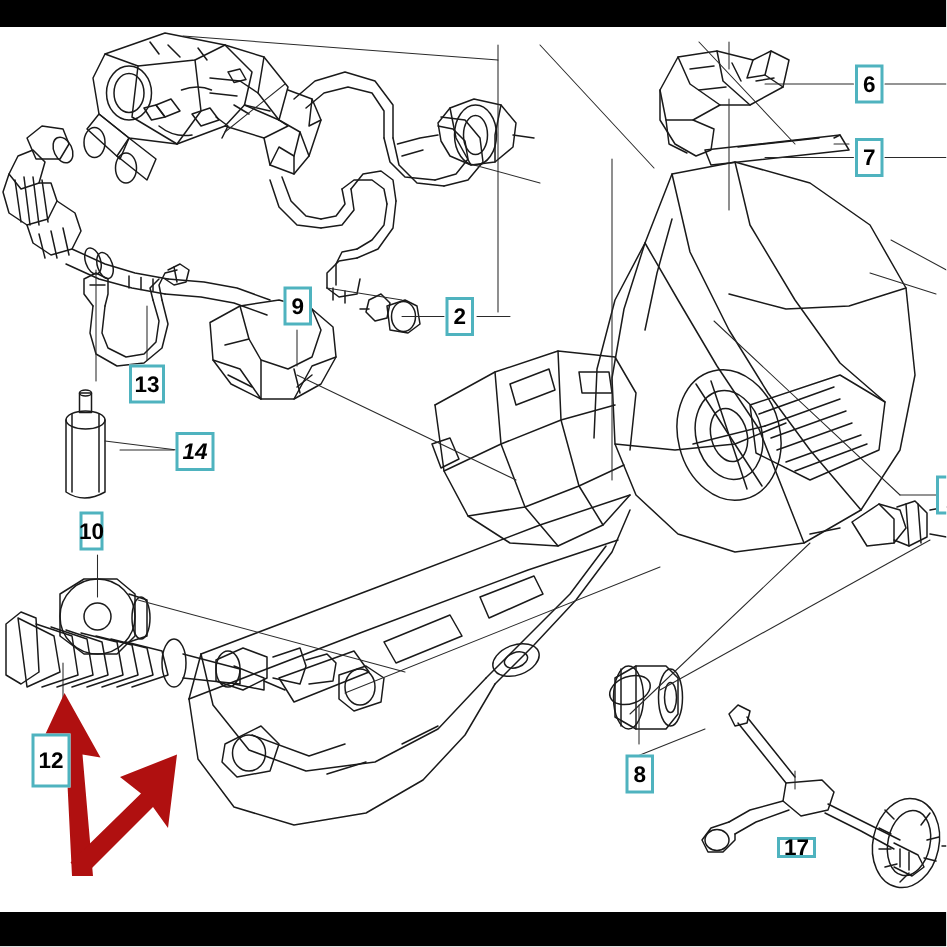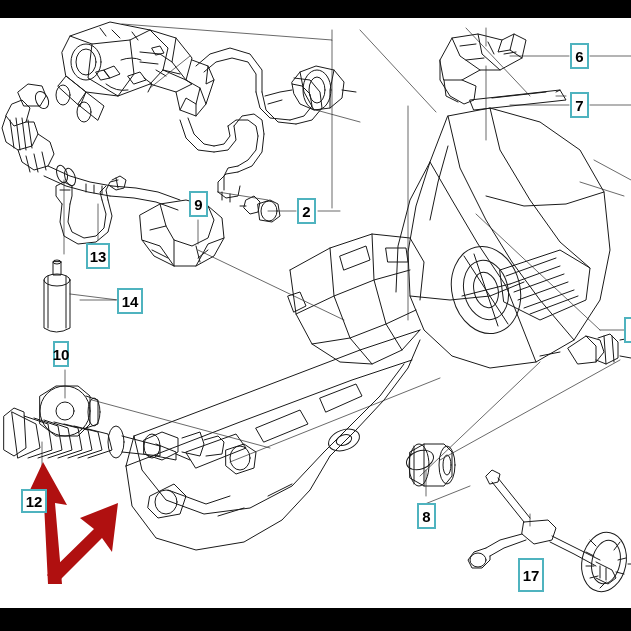--- a/index.html
+++ b/index.html
@@ -414,45 +414,45 @@
     </div>
 
     <div class="callout" style="left:297px; top:198px; width:19px; height:26px;">
       <span>2</span>
     </div>
 
     <div class="callout" style="left:86px; top:243px; width:24px; height:26px;">
       <span>13</span>
     </div>
 
-    <div class="callout" style="left:117px; top:288px; width:26px; height:26px;">
+    <div class="callout" style="left:117px; top:288px; width:26px; height:26px;font-style:italic;">
       <span>14</span>
     </div>
 
     <div class="callout" style="left:570px; top:43px; width:19px; height:26px;">
       <span>6</span>
     </div>
 
     <div class="callout" style="left:570px; top:92px; width:19px; height:26px;">
       <span>7</span>
     </div>
 
     <div class="callout" style="left:53px; top:341px; width:16px; height:26px;">
       <span>10</span>
     </div>
 
-    <div class="callout" style="left:21px; top:489px; width:26px; height:24px;">
+    <div class="callout" style="left:21px; top:489px; width:26px; height:36px;">
       <span>12</span>
     </div>
 
     <div class="callout" style="left:417px; top:503px; width:19px; height:26px;">
       <span>8</span>
     </div>
 
-    <div class="callout" style="left:518px; top:558px; width:26px; height:34px;">
+    <div class="callout" style="left:518px; top:558px; width:26px; height:14px;">
       <span>17</span>
     </div>
 
     <div class="callout" style="left:624px; top:317px; width:14px; height:26px;">
       <span></span>
     </div>
 
   </div>
 
   <div class="letterbox" id="bar-top"></div>

